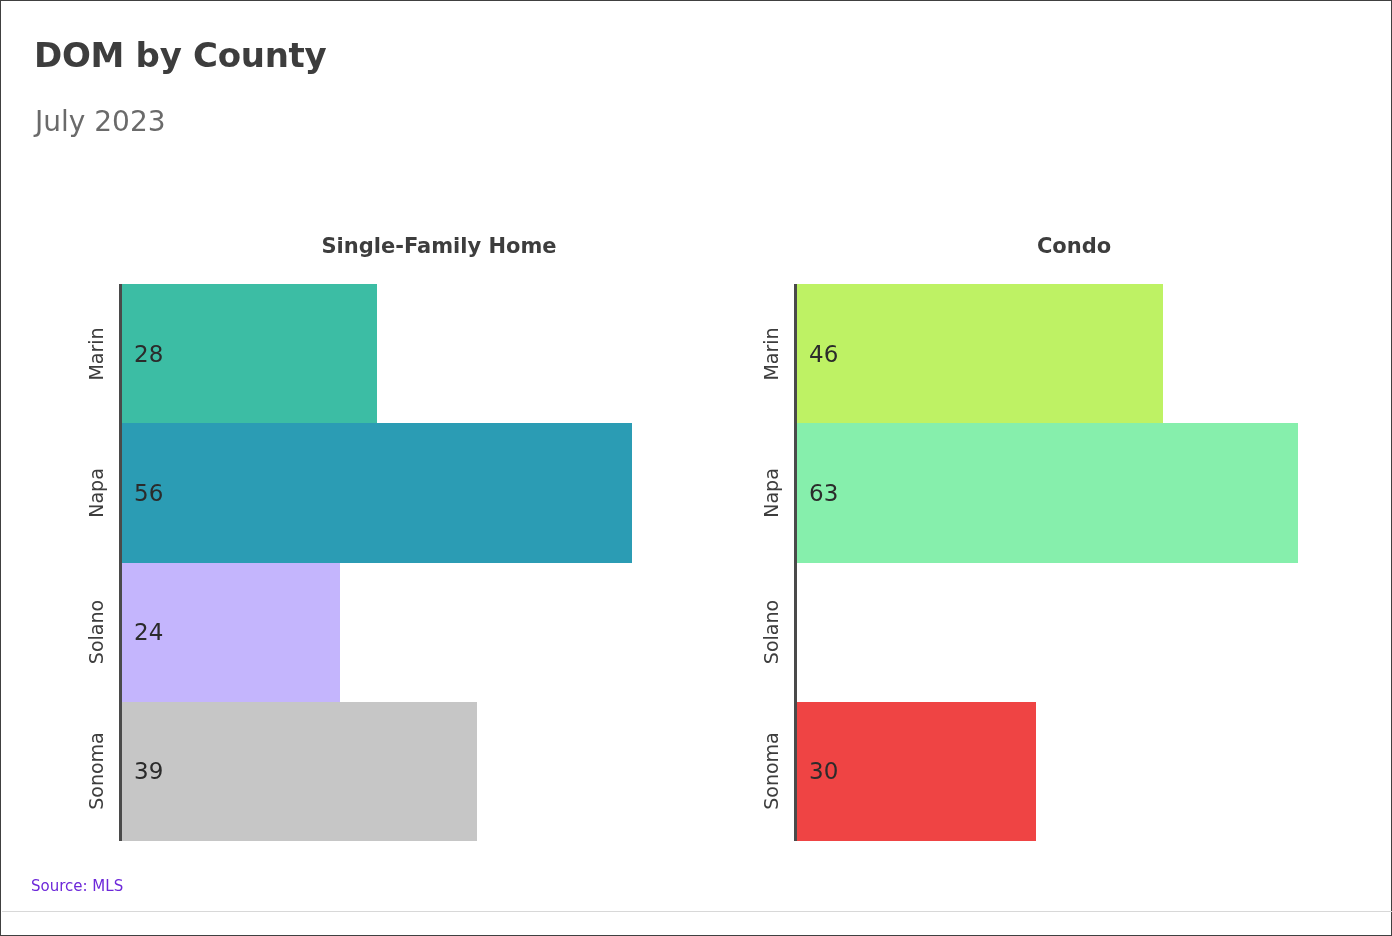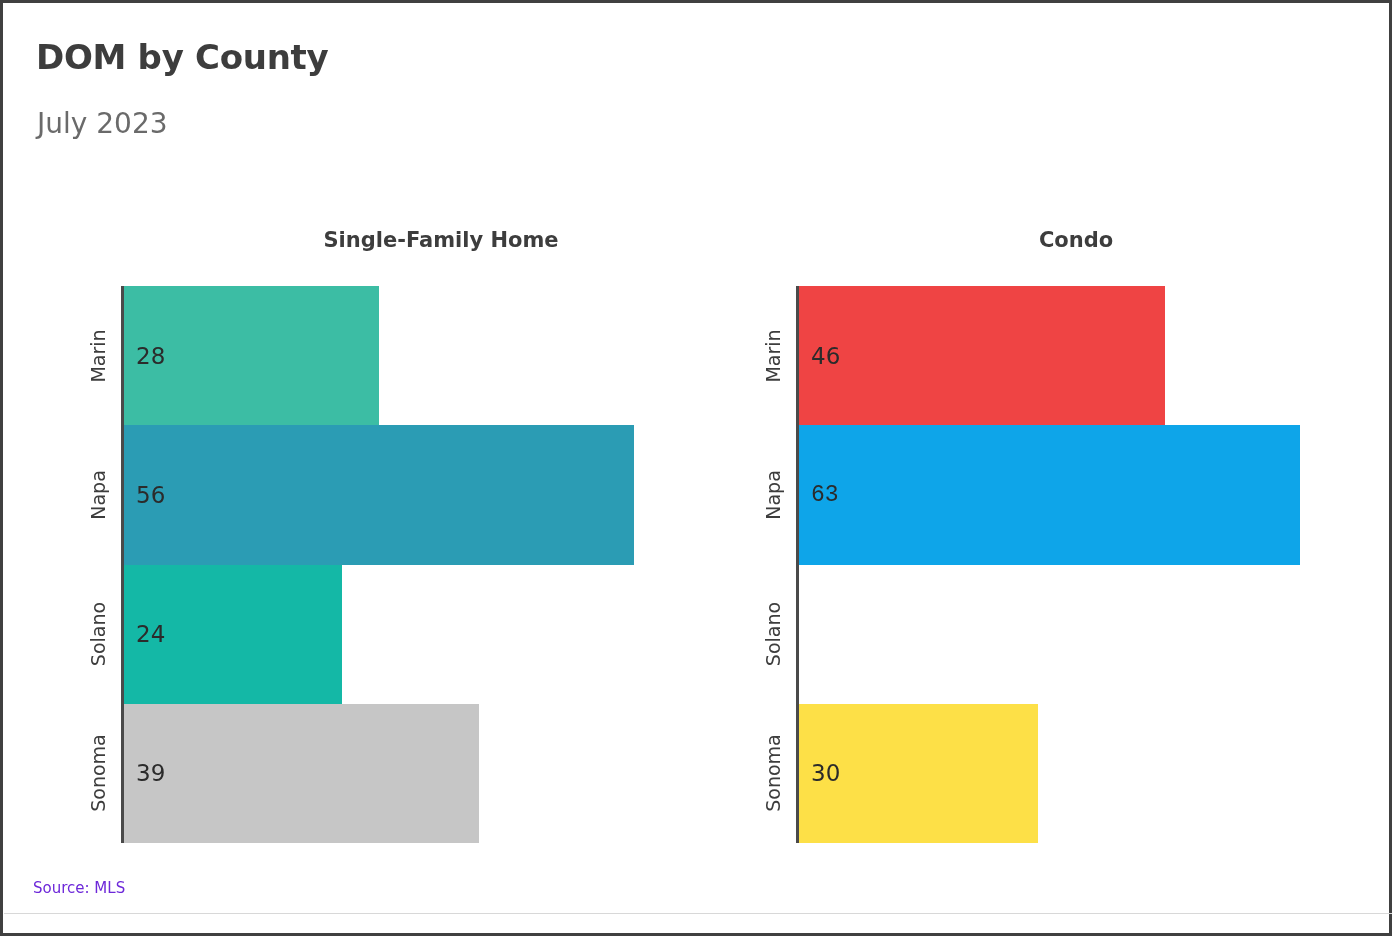--- a/index.html
+++ b/index.html
@@ -14,21 +14,21 @@
     color: #3b3b3b;
     position: relative;
     overflow: hidden;
   }
   .page {
     position: absolute;
     left: 0; top: 0;
     width: 1392px;
     height: 936px;
     box-sizing: border-box;
-    border: 3px solid #404040;
+    border: 1px solid #404040;
     background: #ffffff;
   }
   .title {
     position: absolute;
     left: 33px;
     top: 34px;
     font-size: 34px;
     font-weight: bold;
     letter-spacing: -0.3px;
     color: #3d3d3d;
@@ -58,21 +58,21 @@
     height: 1px;
     background: #d8d8d8;
   }
 
   .panel {
     position: absolute;
     top: 225px;
   }
   .panel-title {
     position: absolute;
-    top: 0;
+    top: 8px;
     width: 100%;
     text-align: center;
     font-size: 21px;
     font-weight: bold;
     color: #3d3d3d;
     white-space: nowrap;
   }
   .plot {
     position: absolute;
     top: 58px;
@@ -143,57 +143,57 @@
             </div>
             <span class="cat-label">Marin</span>
           </div>
           <div class="row" style="height: 25%;">
             <div class="bar" style="width: 509.6px; background: rgb(43, 156, 180);">
               <span class="bar-value">56</span>
             </div>
             <span class="cat-label">Napa</span>
           </div>
           <div class="row" style="height: 25%;">
-            <div class="bar" style="width: 218.4px; background: #14b8a6;">
+            <div class="bar" style="width: 218.4px; background: #c4b5fd;">
               <span class="bar-value">24</span>
             </div>
             <span class="cat-label">Solano</span>
           </div>
           <div class="row" style="height: 25%;">
             <div class="bar" style="width: 354.9px; background: rgb(198, 198, 198); padding-left: 10px;">
               <span class="bar-value">39</span>
             </div>
             <span class="cat-label">Sonoma</span>
           </div>
         </div>
     </div>
   </div>
 
   <div class="panel" id="panel-1" style="left:793px; width:560px; height:615px;">
     <div class="panel-title">Condo</div>
     <div class="plot" style="width:560px; height:557px;">
       <div class="axis"></div>
       <div class="rows" id="rows-1">
           <div class="row" style="height: 25%;">
-            <div class="bar" style="width: 366.029px; background: #ef4444;">
+            <div class="bar" style="width: 366.029px; background: #bef264;">
               <span class="bar-value">46</span>
             </div>
             <span class="cat-label">Marin</span>
           </div>
           <div class="row" style="height: 25%;">
-            <div class="bar" style="width: 501.3px; background: #0ea5e9; font-family: Liberation Mono, monospace;">
+            <div class="bar" style="width: 501.3px; background: #86efac;">
               <span class="bar-value">63</span>
             </div>
             <span class="cat-label">Napa</span>
           </div>
           <div class="row" style="height: 25%;">
             <span class="cat-label">Solano</span>
           </div>
           <div class="row" style="height: 25%;">
-            <div class="bar" style="width: 238.714px; background: #fde047;">
+            <div class="bar" style="width: 238.714px; background: #ef4444;">
               <span class="bar-value">30</span>
             </div>
             <span class="cat-label">Sonoma</span>
           </div>
         </div>
     </div>
   </div>
 
   <div class="source">Source: MLS</div>
   <div class="footer-rule"></div>

